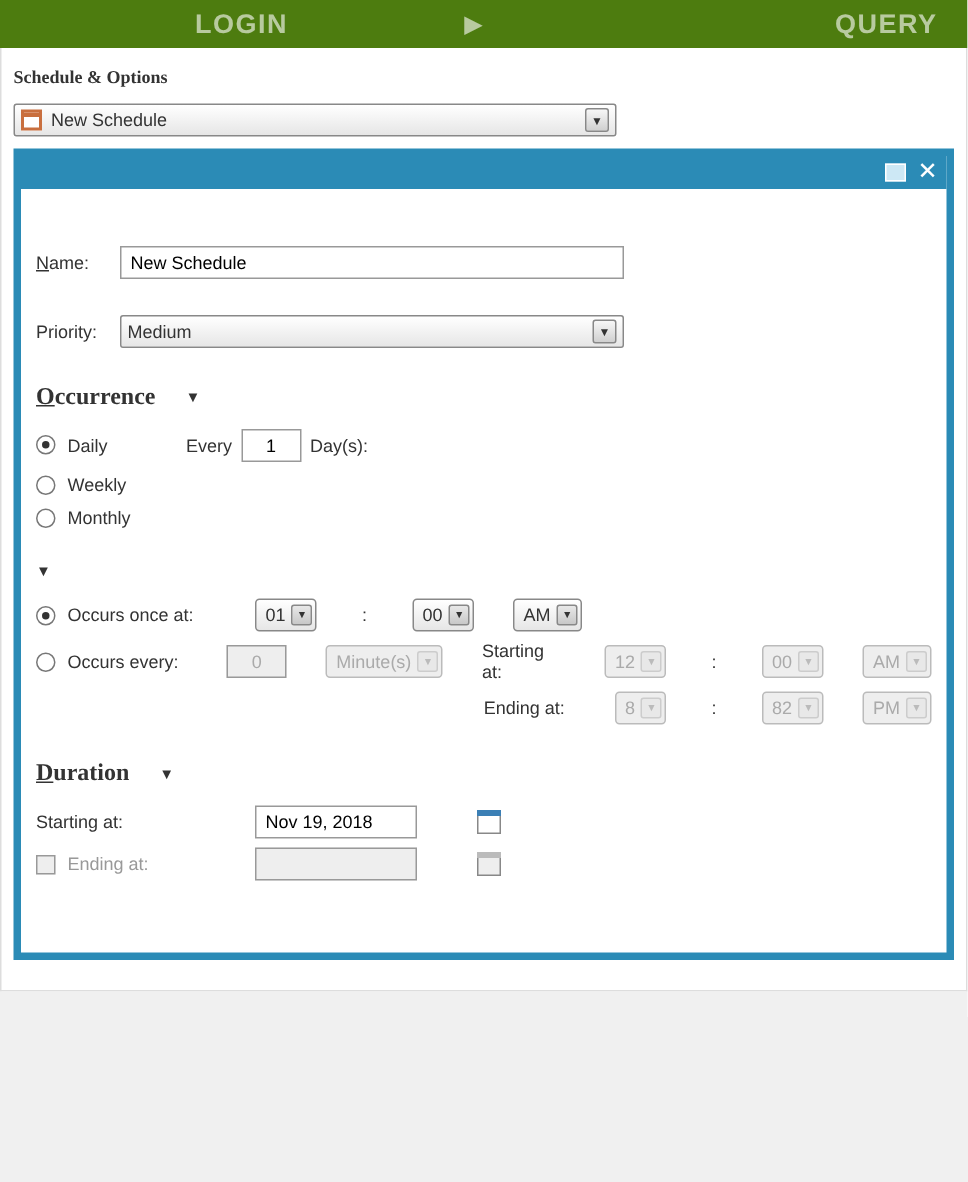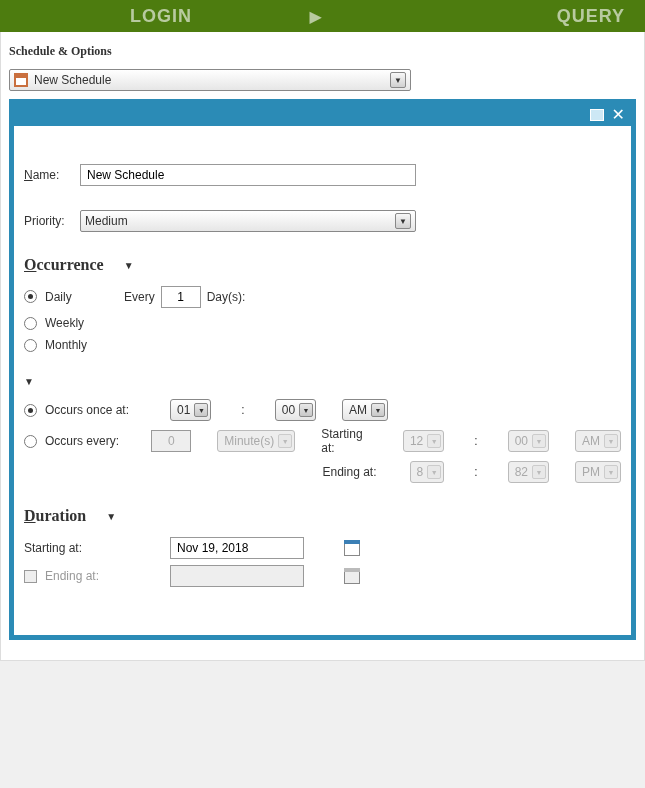--- a/index.html
+++ b/index.html
@@ -37,21 +37,21 @@
 .num{width:40px;height:22px;border:1px solid #999;text-align:center;font-size:12px}
 .num.dis{background:#eee;color:#aaa}
 .sel{display:inline-flex;align-items:center;height:22px;border:1px solid #888;background:linear-gradient(#fff,#e6e6e6);border-radius:3px;padding:0 2px 0 6px;gap:4px;cursor:pointer;font-size:12px}
 .sel .dd{width:14px;height:14px;border:1px solid #888;background:linear-gradient(#e8e8e8,#c8c8c8);border-radius:2px;display:flex;align-items:center;justify-content:center;font-size:7px}
 .sel.dis{background:#eee;color:#aaa;border-color:#bbb;cursor:default}
 .sel.dis .dd{background:#e8e8e8;border-color:#ccc;color:#bbb}
 .colon{margin:0 4px}
 .freq-grid{display:flex;align-items:center;gap:26px;margin:6px 0}
 .freq-grid .left{width:120px;display:flex;align-items:center}
 .chk{width:13px;height:13px;border:1px solid #999;background:#eee;margin-right:8px;display:inline-block}
-.dateinput{width:134px;height:22px;border:1px solid #999;padding:0 6px;font-size:12px}
+.dateinput{width:108px;height:22px;border:1px solid #999;padding:0 6px;font-size:12px}
 .dateinput.dis{background:#eee;color:#aaa}
 .datepick{width:16px;height:16px;display:inline-block;position:relative;margin-left:14px}
 .datepick::before{content:"";position:absolute;inset:0;background:#fff;border:1px solid #888}
 .datepick::after{content:"";position:absolute;top:0;left:0;right:0;height:4px;background:#3b7fb5}
 .datepick.dis::after{background:#bbb}
 .datepick.dis::before{background:#eee}
 .dislabel{color:#999}
 .spacer{height:18px}
 </style>
 </head>

